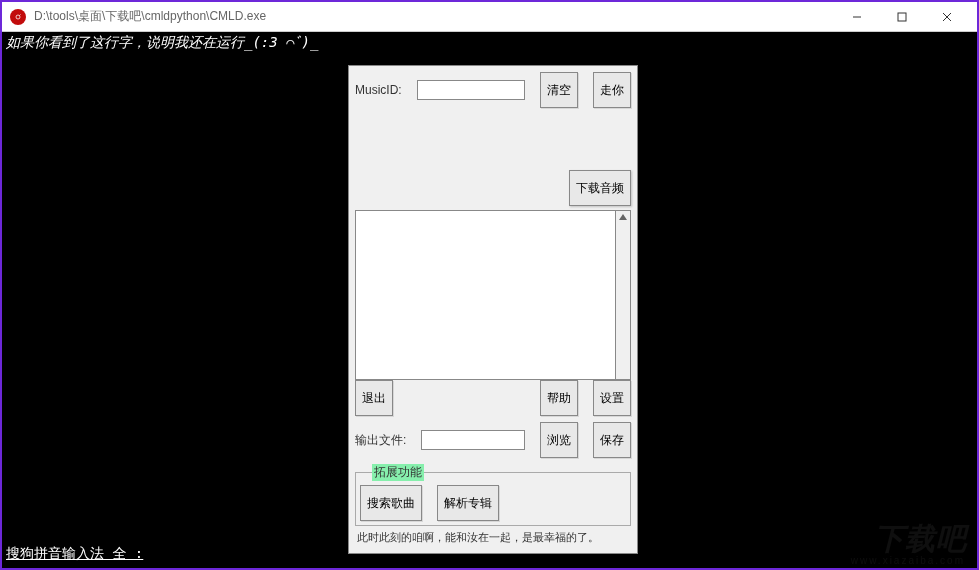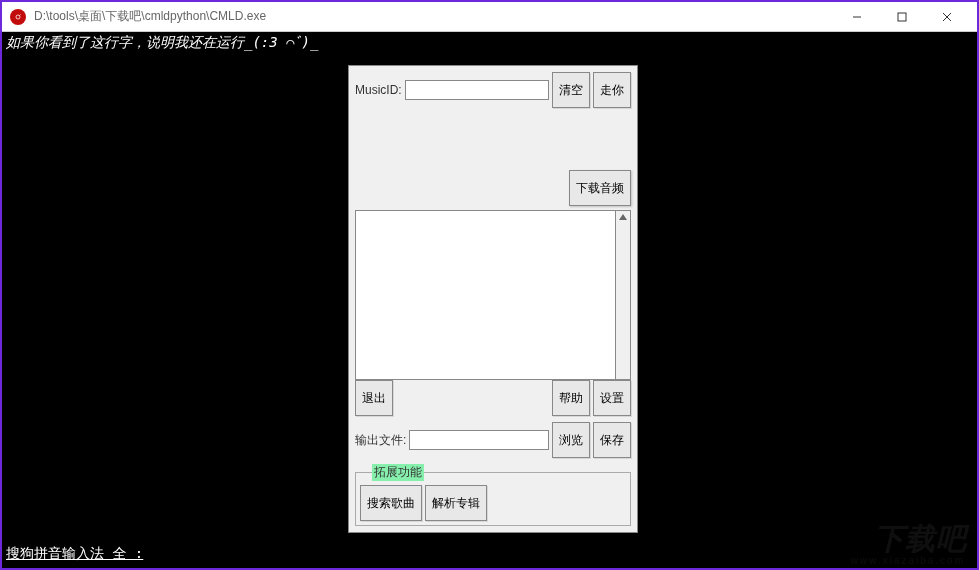--- a/index.html
+++ b/index.html
@@ -21,21 +21,21 @@
 
 .child-window { position: absolute; top: 63px; left: 346px; width: 290px; background: #f0f0f0; border: 1px solid #888; box-shadow: 2px 2px 8px rgba(0,0,0,.3); }
 .child-titlebar { height: 28px; background: #fff; display: flex; align-items: center; padding: 0 8px; border-bottom: 1px solid #ddd; }
 .child-icon { width: 14px; height: 18px; margin-right: 6px; display: flex; align-items: center; justify-content: center; }
 .child-title { flex: 1; font-size: 12px; color: #333; }
 .child-controls { display: flex; }
 .child-btn { width: 30px; height: 22px; background: transparent; border: none; display: flex; align-items: center; justify-content: center; font-size: 11px; color: #555; }
 .child-btn svg { width: 10px; height: 10px; stroke: #333; stroke-width: 1; fill: none; }
 
 .child-body { padding: 6px; background: #f0f0f0; }
-.row { display: flex; align-items: center; gap: 3px; margin-bottom: 4px; }
+.row { display: flex; align-items: center; gap: 15px; margin-bottom: 4px; }
 .row-right { justify-content: flex-end; }
 .lbl { font-size: 12px; color: #333; white-space: nowrap; }
 .txt-input { border: 1px solid #888; background: #fff; height: 20px; padding: 1px 3px; font-size: 12px; flex: 1; min-width: 0; }
 .tk-btn { border: 1px solid #888; background: #e8e8e8; font-size: 12px; padding: 2px 6px; height: 36px; box-shadow: 1px 1px 0 rgba(0,0,0,.1); white-space: nowrap; }
 .tk-btn.w1 { min-width: 32px; }
 .tk-btn.right { box-shadow: 1px 1px 2px rgba(0,0,0,.2); }
 
 .gap { height: 58px; }
 .textarea-wrap { position: relative; display: flex; }
 .textarea { display: block; width: 100%; height: 170px; border: 1px solid #888; background: #fff; font-size: 12px; resize: none; padding: 2px; }
@@ -125,19 +125,20 @@
       </div>
 
       <fieldset class="fieldset">
         <legend class="fieldset-legend">拓展功能</legend>
         <div class="row" style="margin-bottom:0">
           <button class="tk-btn">搜索歌曲</button>
           <button class="tk-btn">解析专辑</button>
         </div>
       </fieldset>
 
+      <div class="status-line">此时此刻的咱啊，能和汝在一起，是最幸福的了。</div>
     </div>
   </div>
 
   <div class="ime-line">搜狗拼音输入法  全 :</div>
   <div class="watermark">下载吧</div>
   <div class="watermark-sub">www.xiazaiba.com</div>
 </div>
 
 </body></html>

